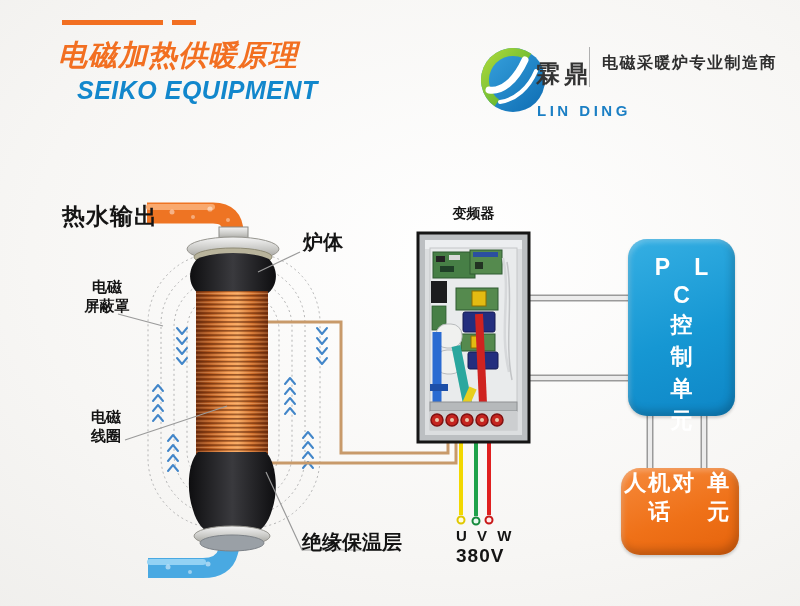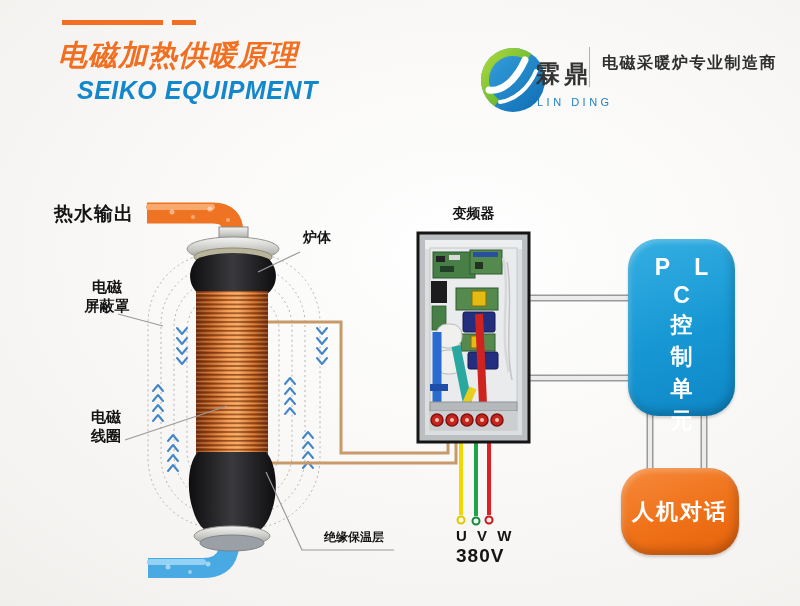--- a/index.html
+++ b/index.html
@@ -19,50 +19,50 @@
     font-style:italic; color:#f26f21; letter-spacing:1px; white-space:nowrap;
   }
   .page-subtitle{
     position:absolute; left:61px; top:76px; font-size:25px; font-weight:bold;
     font-style:italic; color:#1287cc; letter-spacing:0.5px; white-space:nowrap;margin-left:16px;
   }
   
   .logo-mark{ position:absolute; left:479px; top:46px; }
   .brand-cn{ position:absolute; left:536px; top:58px; font-size:24px; font-weight:900;
              color:#333; letter-spacing:4px; white-space:nowrap;font-family:Liberation Mono, monospace; }
-  .brand-en{ position:absolute; left:537px; top:96px; font-size:11px; font-weight:normal;
+  .brand-en{ position:absolute; left:537px; top:102px; font-size:15px; font-weight:bold;
              color:#1b7fc4; letter-spacing:3.5px; white-space:nowrap; }
   .brand-divider{ position:absolute; left:589px; top:47px; width:1px; height:40px; background:#b0b0b0; }
   .brand-tagline{ position:absolute; left:602px; top:53px; font-size:16px; font-weight:bold;
              color:#2f2f2f; letter-spacing:1.5px; white-space:nowrap;font-family:Liberation Serif, serif; }
   
   .diagram{ position:absolute; left:0; top:0; }
   
   .lbl{ position:absolute; font-weight:bold; color:#141414; white-space:nowrap; }
-  .lbl-hot{ left:54px; top:201px; font-size:19px; letter-spacing:1px; }
+  .lbl-hot{ left:62px; top:201px; font-size:23px; letter-spacing:1px; }
   .lbl-cold{ left:62px; top:556px; font-size:21px; letter-spacing:1px; }
-  .lbl-furnace{ left:303px; top:229px; font-size:14px; }
+  .lbl-furnace{ left:303px; top:229px; font-size:20px; }
   .lbl-shield{ left:76px; top:277px; width:62px; text-align:center; font-size:15px; line-height:19px; }
   .lbl-coil{ left:80px; top:407px; width:52px; text-align:center; font-size:15px; line-height:19px; }
-  .lbl-insulation{ left:324px; top:529px; font-size:12px; }
+  .lbl-insulation{ left:302px; top:529px; font-size:20px; }
   .lbl-inverter{ left:417px; top:205px; width:113px; text-align:center; font-size:14px; }
   .lbl-phases{ left:456px; top:527px; font-size:15px; letter-spacing:3px; }
   .lbl-voltage{ left:456px; top:545px; font-size:19px; letter-spacing:1px; }
   
   .ctrl-box{ position:absolute; color:#fff; font-weight:bold; text-align:center;
-    border-radius:30px; box-shadow:inset -3px -5px 8px rgba(0,0,0,0.20), inset 2px 3px 5px rgba(255,255,255,0.25), 0 2px 3px rgba(0,0,0,0.18); }
+    border-radius:19px; box-shadow:inset -3px -5px 8px rgba(0,0,0,0.20), inset 2px 3px 5px rgba(255,255,255,0.25), 0 2px 3px rgba(0,0,0,0.18); }
   .plc-box{ left:628px; top:239px; width:107px; height:177px;
     background:linear-gradient(160deg,#35afe3 0%,#1697d3 55%,#0e86c6 100%);
     display:flex; flex-direction:column; align-items:center; padding-top:14px; }
   .plc-title{ font-size:23px; letter-spacing:9px; margin-left:9px; line-height:28px; }
   .plc-char{ font-size:22px; line-height:32px; }
   .hmi-box{ left:621px; top:468px; width:118px; height:87px;
     background:linear-gradient(160deg,#f6action 0%,#e8650f 100%);
     background:linear-gradient(160deg,#f68a3c 0%,#ef7118 55%,#e5630c 100%);
-    display:flex; flex-direction:column; justify-content:center; }
+    display:flex; flex-direction:row; justify-content:center; }
   .hmi-line{ font-size:22px; line-height:29px; letter-spacing:2px; }
 </style>
 </head>
 <body>
 
 <div class="stage">
 
   <div class="accent-bar long"></div>
   <div class="accent-bar short"></div>
   <h1 class="page-title">电磁加热供暖原理</h1>
@@ -252,15 +252,16 @@
 
   <div class="ctrl-box plc-box">
     <div class="plc-title">P L C</div>
     <div class="plc-char">控</div>
     <div class="plc-char">制</div>
     <div class="plc-char">单</div>
     <div class="plc-char">元</div>
   </div>
   <div class="ctrl-box hmi-box">
     <div class="hmi-line">人机对话</div>
+    <div class="hmi-line">单元</div>
   </div>
 
 </div>
 
 </body></html>

